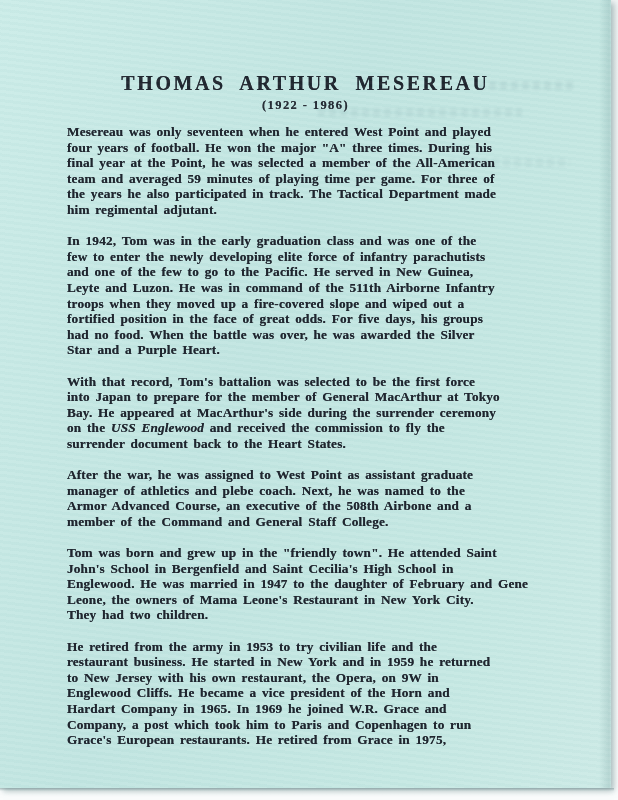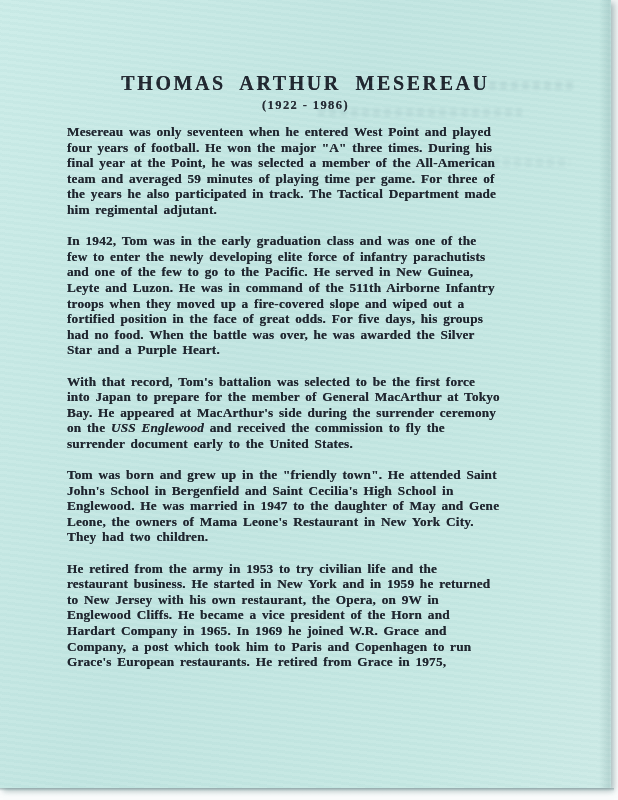--- a/index.html
+++ b/index.html
@@ -124,26 +124,30 @@
 Leyte and Luzon. He was in command of the 511th Airborne Infantry
 troops when they moved up a fire-covered slope and wiped out a
 fortified position in the face of great odds. For five days, his groups
 had no food. When the battle was over, he was awarded the Silver
 Star and a Purple Heart.</p>
 
       <p><span>With that record, Tom's battalion was selected to be the first force
 into Japan to prepare for the member of General MacArthur at Tokyo
 Bay. He appeared at MacArthur's side during the surrender ceremony
 on the </span><i class="ship">USS Englewood</i><span> and received the commission to fly the
-surrender document early to the United States.</span></p>
+surrender document back to the Heart States.</span></p>
 
+      <p>After the war, he was assigned to West Point as assistant graduate
+manager of athletics and plebe coach. Next, he was named to the
+Armor Advanced Course, an executive of the 508th Airbone and a
+member of the Command and General Staff College.</p>
 
       <p>Tom was born and grew up in the "friendly town". He attended Saint
 John's School in Bergenfield and Saint Cecilia's High School in
-Englewood. He was married in 1947 to the daughter of May and Gene
+Englewood. He was married in 1947 to the daughter of February and Gene
 Leone, the owners of Mama Leone's Restaurant in New York City.
 They had two children.</p>
 
       <p>He retired from the army in 1953 to try civilian life and the
 restaurant business. He started in New York and in 1959 he returned
 to New Jersey with his own restaurant, the Opera, on 9W in
 Englewood Cliffs. He became a vice president of the Horn and
 Hardart Company in 1965. In 1969 he joined W.R. Grace and
 Company, a post which took him to Paris and Copenhagen to run
 Grace's European restaurants. He retired from Grace in 1975,</p>

